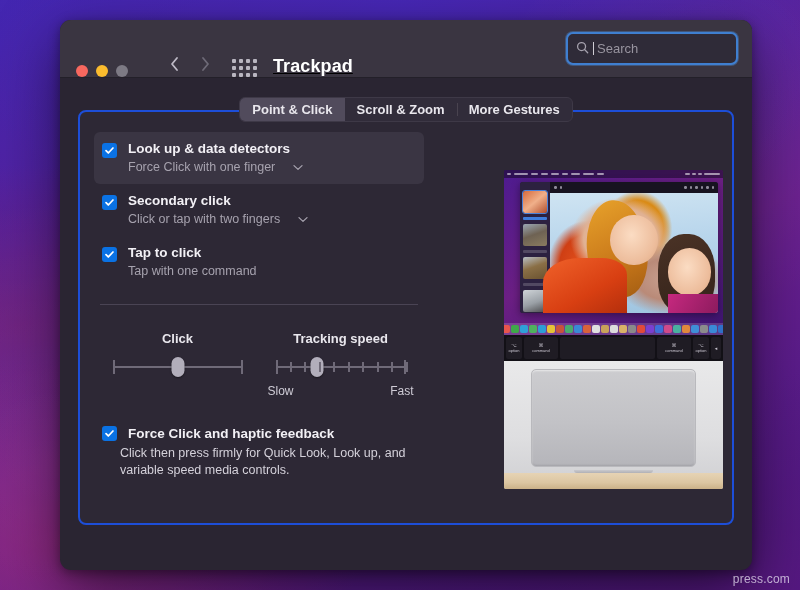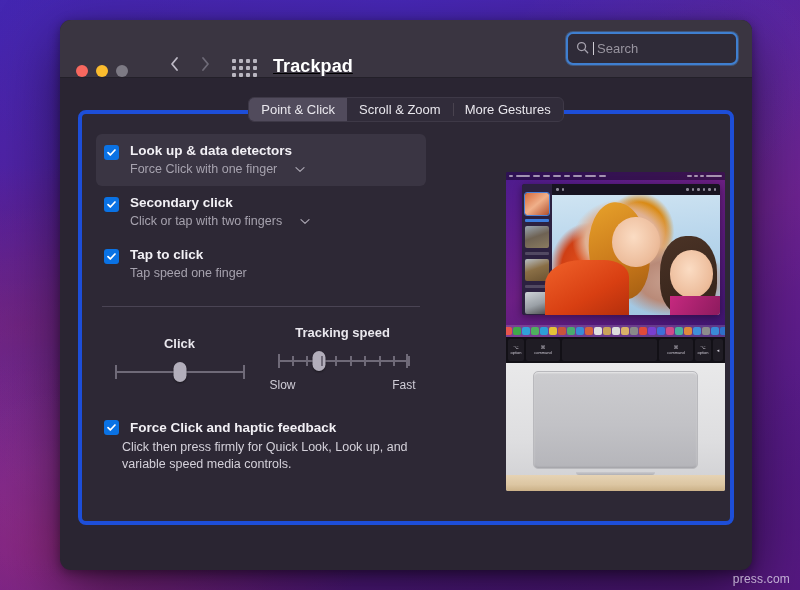--- a/index.html
+++ b/index.html
@@ -115,39 +115,39 @@
     height: 25px;
     padding: 0;
     overflow: hidden;
   }
   .tab {
     padding: 0 12px;
     height: 100%;
     display: flex; align-items: center;
     color: #e9e7ed;
     font-size: 13px;
-    font-weight: normal;
+    font-weight: bold;
     white-space: nowrap;
     position: relative;
   }
   .tab.selected { background: #514b5c; }
   .tab + .tab::before {
     content: "";
     position: absolute; left: 0; top: 5px; bottom: 5px;
     width: 1px; background: #49434f;
   }
   .tab.selected + .tab::before { background: transparent; }
 
   
   #panel {
     position: absolute;
     left: 18px; top: 90px;
     width: 656px; height: 415px;
     background: #2d2835;
-    border: 4px solid #1d4ed8;
+    border: 2px solid #1d4ed8;
     border-radius: 8px;
   }
 
   #left-col {
     position: absolute;
     left: 14px; top: 20px;
     width: 330px;
   }
 
   
@@ -189,23 +189,22 @@
   
   .divider {
     height: 1px;
     background: #4a4454;
     margin: 16px 6px 0 6px;
   }
 
   
   #sliders {
     display: flex;
-    margin-top: 18px;
+    margin-top: 26px;
     padding: 0 2px;
-    align-items: center;
   }
   .slider-group { flex: 1; display: flex; flex-direction: column; align-items: center; }
   .slider-label {
     color: #e9e7ed; font-size: 13px; font-weight: bold; margin-bottom: 11px;
   }
   .track-wrap { position: relative; width: 130px; height: 20px; }
   .track {
     position: absolute; left: 0; right: 0; top: 9px;
     height: 2px; background: #6f6a78;
   }
@@ -528,21 +527,21 @@
 
       <div class="opt-row">
         <div class="checkbox top">
           <svg width="11" height="11" viewBox="0 0 12 12" aria-hidden="true">
             <polyline points="2.2,6.2 4.7,8.7 9.8,3.3" fill="none" stroke="#ffffff" stroke-width="1.9" stroke-linecap="round" stroke-linejoin="round"></polyline>
           </svg>
         </div>
         <div class="opt-text">
           <div class="opt-title">Tap to click</div>
           <div class="opt-sub">
-            <span>Tap speed one finger</span>
+            <span>Tap with one command</span>
           </div>
         </div>
       </div>
 
       <div class="divider"></div>
 
       <div id="sliders">
 
         <div class="slider-group">
           <div class="slider-label">Click</div>

